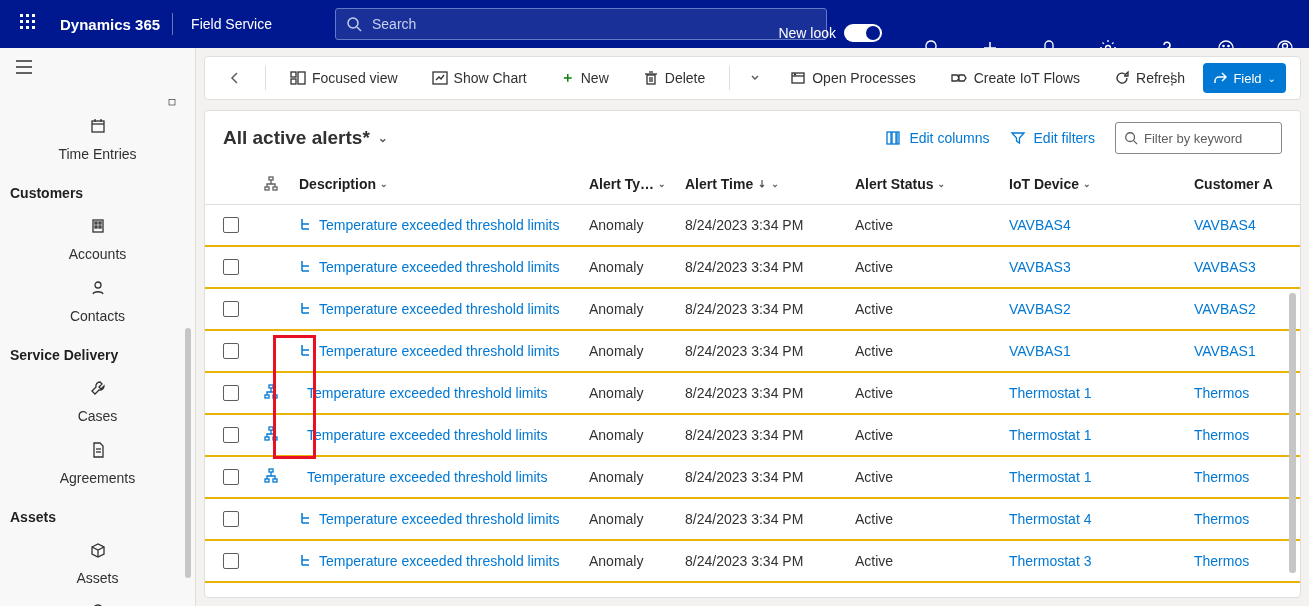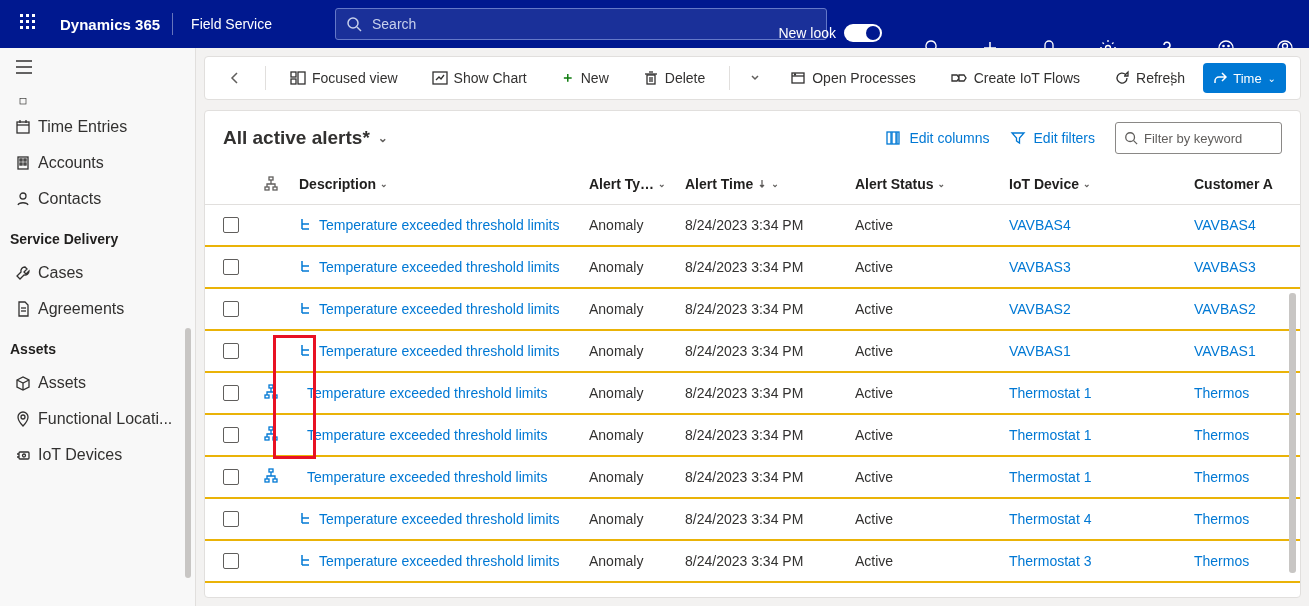--- a/index.html
+++ b/index.html
@@ -17,21 +17,21 @@
 .topbar-right { position: absolute; right: 4px; display: flex; align-items: flex-start; gap: 19px; margin-top: 48px; }
 .newlook { display:flex; align-items:center; margin-right:10px; font-size:14px; }
 .newlook-toggle { width: 38px; height: 18px; background: #fff; border-radius: 10px; margin-left: 8px; position: relative; }
 .newlook-toggle::after { content:""; position:absolute; right:2px; top:2px; width:14px; height:14px; background:#00188f; border-radius:50%; }
 .tbicon { width: 40px; height: 48px; display:flex; align-items:center; justify-content:center; }
 
 
 .leftnav { position: absolute; left: 0; top: 48px; width: 196px; bottom: 0; background: #f8f8f8; border-right: 1px solid #e1dfdd; overflow: hidden; }
 .leftnav .hamb { padding: 12px 16px; }
 .leftnav .section { font-weight: 600; font-size: 14px; color: #201f1e; padding: 14px 10px 8px 10px; }
-.leftnav .item { display:flex; align-items:center; gap: 6px; padding: 9px 14px; font-size: 16px; color: #323130; white-space: nowrap; overflow:hidden; text-overflow: ellipsis; }
+.leftnav .item { display:flex; align-items:center; gap: 12px; padding: 9px 14px; font-size: 14px; color: #323130; white-space: nowrap; overflow:hidden; text-overflow: ellipsis; flex-direction: column; }
 .leftnav .item.selected { background: #fff; box-shadow: inset 3px 0 0 #0078d4; font-weight: 600; }
 .leftnav .navicon { width:18px; display:flex; justify-content:center; color:#323130;}
 .leftnav .scrollbar { position:absolute; right:4px; top:280px; width:6px; height:250px; background:#c8c6c4; border-radius:3px; }
 
 
 .main { position: absolute; left: 196px; right: 0; top: 48px; bottom: 0; background: #f3f2f1; padding: 8px; }
 .cmdbar { background:#fff; border:1px solid #e1dfdd; border-radius:4px; height: 44px; display:flex; align-items:center; padding: 0 14px; gap: 14px; position: relative; }
 .cmdbar .cmd { display:flex; align-items:center; gap:6px; padding: 0 10px; height: 32px; font-size:14px; color:#323130; }
 .cmdbar .back { padding: 0 8px; color:#605e5c }
 .plusgreen { color:#107c10; font-weight:600; }
@@ -175,20 +175,21 @@
         <span class="navicon">
           <svg width="16" height="16" viewBox="0 0 16 16" fill="none" stroke="#323130" stroke-width="1.3">
             <rect x="2" y="3" width="12" height="11"></rect>
             <line x1="2" y1="6" x2="14" y2="6"></line>
             <line x1="5" y1="1" x2="5" y2="4"></line>
             <line x1="11" y1="1" x2="11" y2="4"></line>
           </svg>
         </span>
         <span>Time Entries</span>
       </div>
+      <div class="section">Customers</div>
       <div class="item">
         <span class="navicon">
           <svg width="16" height="16" viewBox="0 0 16 16" fill="none" stroke="#323130" stroke-width="1.3">
             <rect x="3" y="2" width="10" height="12"></rect>
             <rect x="5" y="4" width="2" height="2"></rect>
             <rect x="9" y="4" width="2" height="2"></rect>
             <rect x="5" y="8" width="2" height="2"></rect>
             <rect x="9" y="8" width="2" height="2"></rect>
           </svg>
         </span>
@@ -317,21 +318,21 @@
         <svg width="16" height="16" viewBox="0 0 16 16" fill="none" stroke="#323130" stroke-width="1.3">
           <path d="M13 8a5 5 0 1 1-1.5-3.5L14 2v4h-4"></path>
         </svg>
         <span>Refresh</span>
       </div>
     <div class="overflow">⋮</div>
     <div class="share">
       <svg width="14" height="14" viewBox="0 0 14 14" fill="none" stroke="white" stroke-width="1.5">
           <path d="M9 2l4 4-4 4M13 6H6a4 4 0 0 0-4 4v2"></path>
         </svg>
-      <span>Time</span>
+      <span>Field</span>
       <span class="chev">⌄</span>
     </div>
   </div>
 
   <div class="content">
     <div class="viewhdr">
       <div class="viewtitle">
         <span>All active alerts*</span>
         <span class="chev">⌄</span>
       </div>

